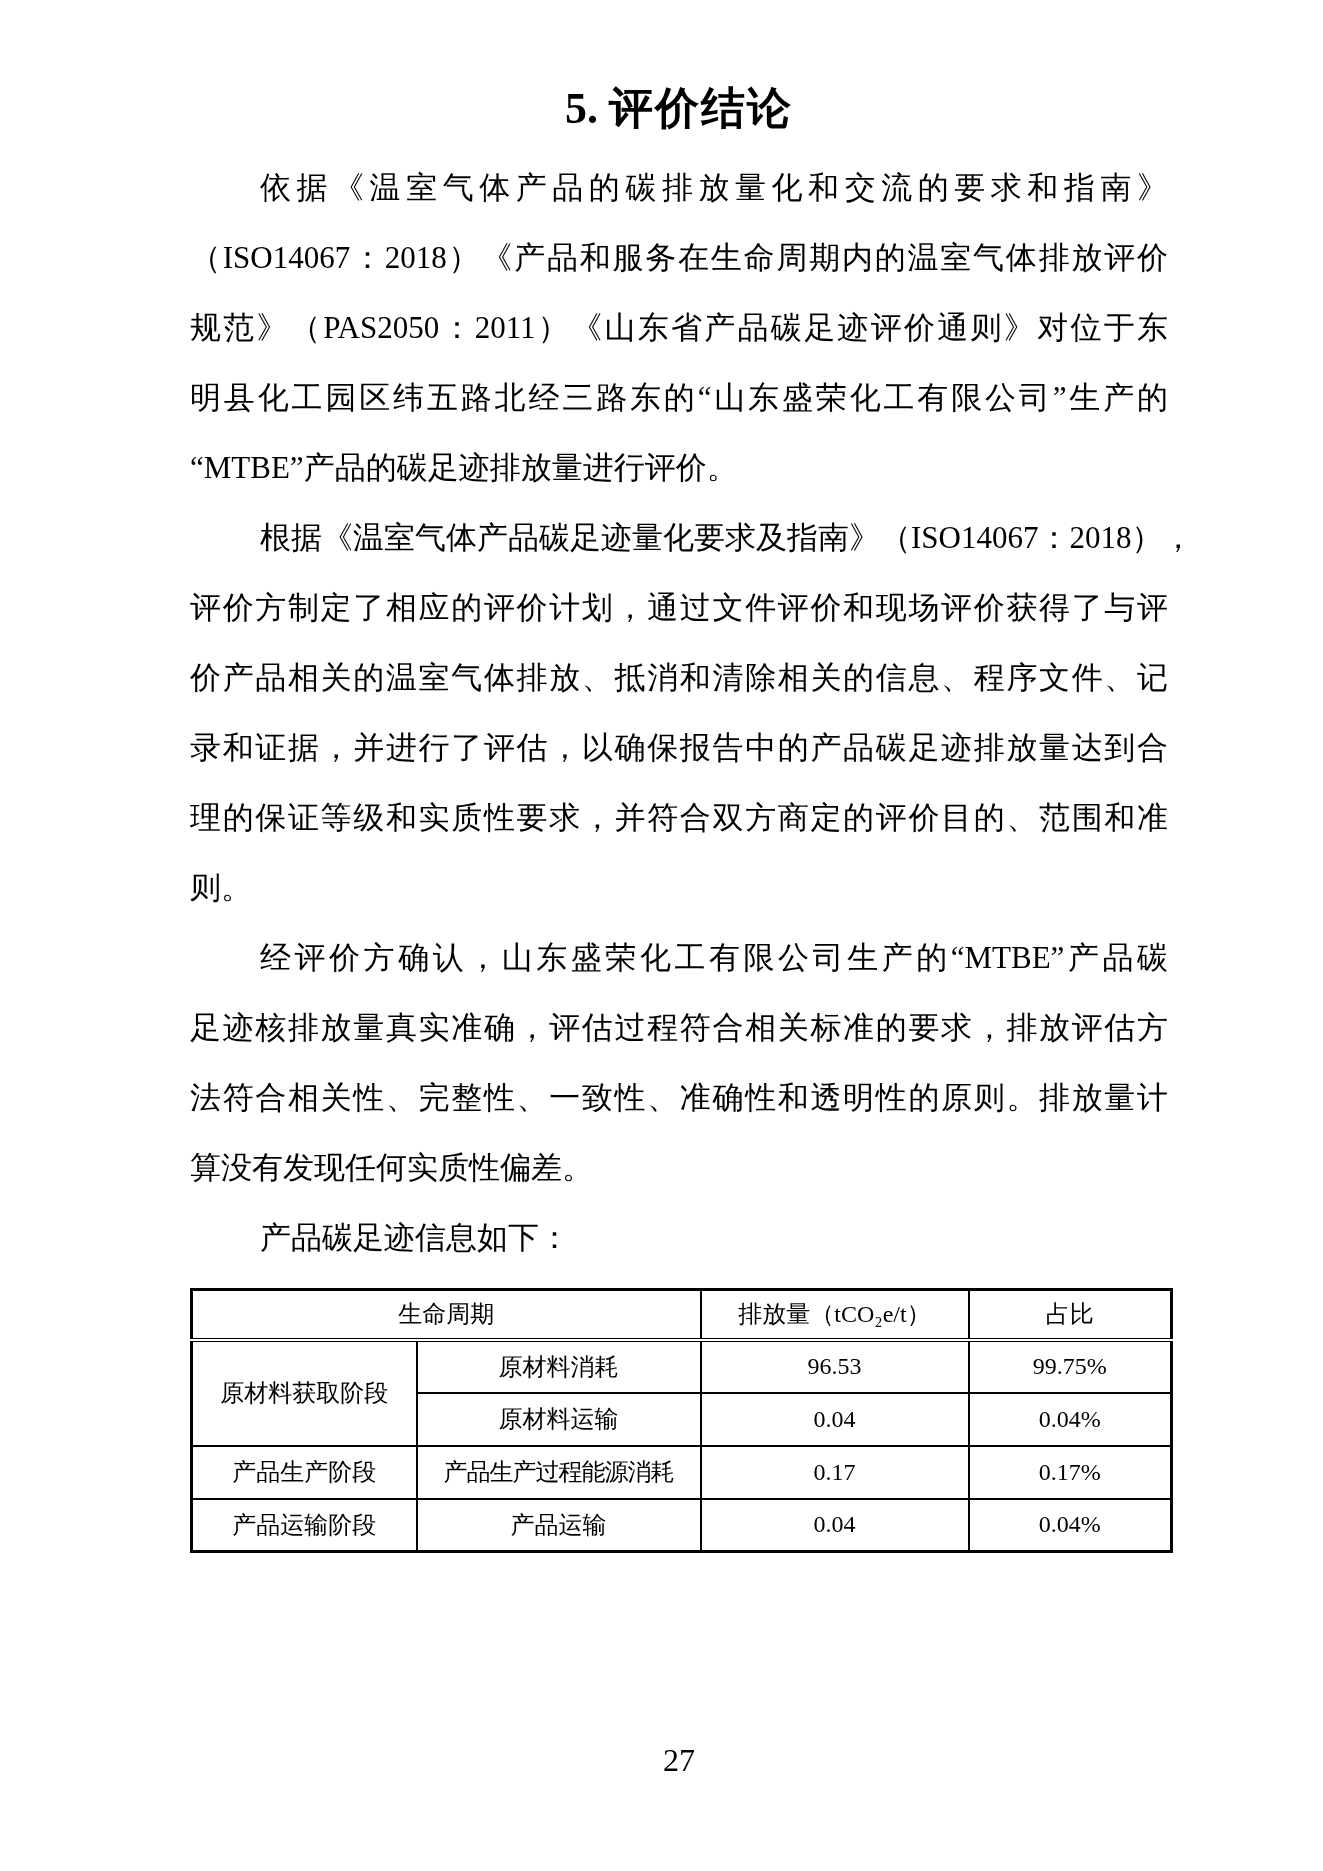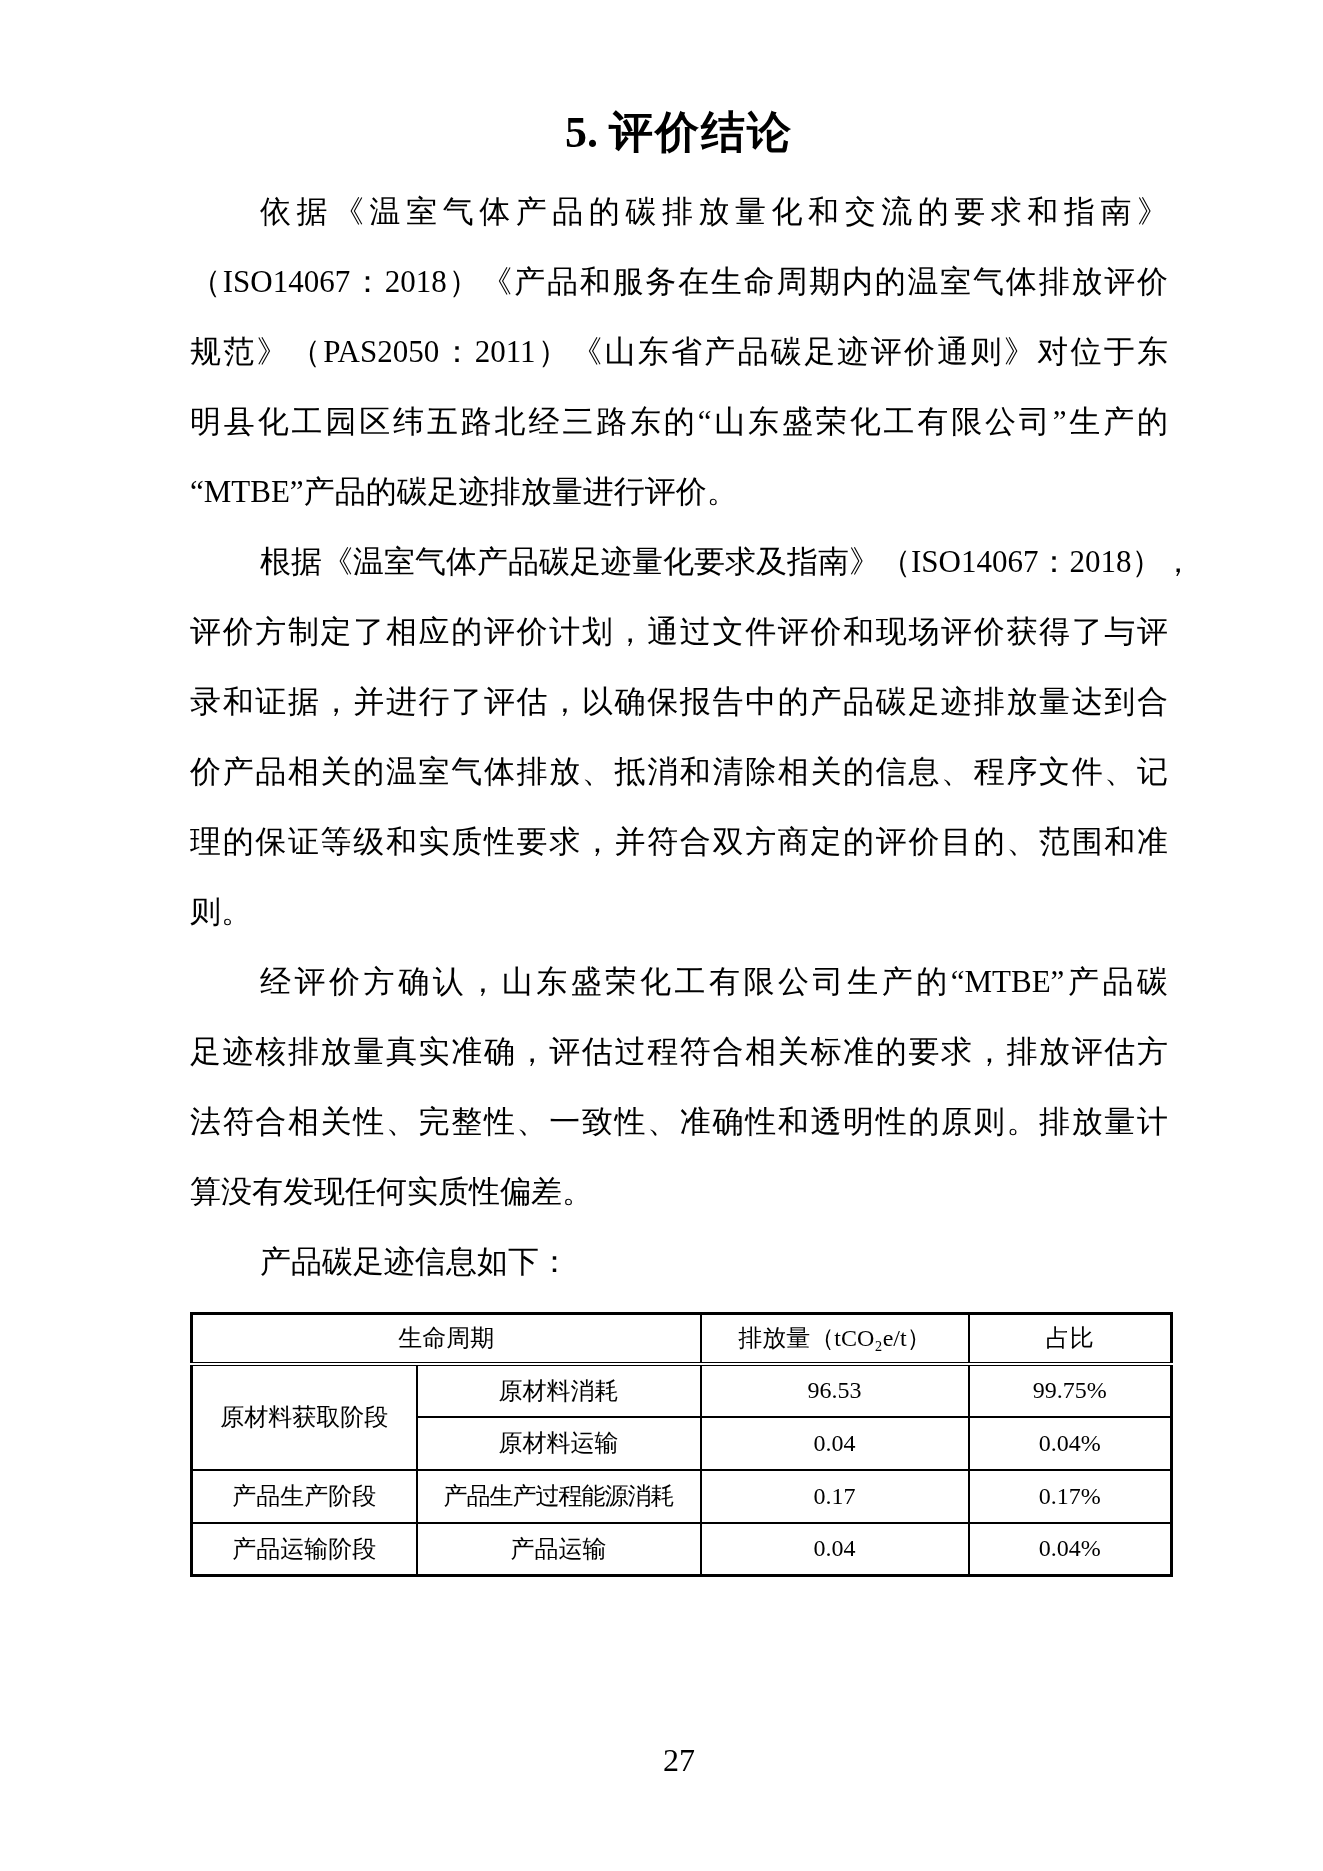--- a/index.html
+++ b/index.html
@@ -13,21 +13,21 @@
     color: #000;
   }
   .content {
     position: absolute;
     left: 190px;
     top: 0;
     width: 978px;
   }
   h1.doc-title {
     margin: 0;
-    padding-top: 100px;
+    padding-top: 76px;
     height: 63px;
     line-height: 63px;
     text-align: center;
     font-size: 44px;
     font-weight: bold;
   }
   .title-num  { font-family: "Liberation Serif", serif; font-weight: bold; }
   .title-text { font-family: "Liberation Sans", sans-serif; font-weight: bold; letter-spacing: 2px; }
   .body { margin-top: 14px; }
   .para { margin: 0; }
@@ -89,22 +89,22 @@
         <div class="line ind">依据《温室气体产品的碳排放量化和交流的要求和指南》</div>
         <div class="line">（ISO14067：2018）《产品和服务在生命周期内的温室气体排放评价</div>
         <div class="line">规范》（PAS2050：2011）《山东省产品碳足迹评价通则》对位于东</div>
         <div class="line">明县化工园区纬五路北经三路东的“山东盛荣化工有限公司”生产的</div>
         <div class="line flush">“MTBE”产品的碳足迹排放量进行评价。</div>
       </div>
 
       <div class="para">
         <div class="line ind">根据《温室气体产品碳足迹量化要求及指南》（ISO14067：2018），</div>
         <div class="line">评价方制定了相应的评价计划，通过文件评价和现场评价获得了与评</div>
+        <div class="line">价产品相关的温室气体排放、抵消和清除相关的信息、程序文件、记</div>
         <div class="line">录和证据，并进行了评估，以确保报告中的产品碳足迹排放量达到合</div>
-        <div class="line">价产品相关的温室气体排放、抵消和清除相关的信息、程序文件、记</div>
         <div class="line">理的保证等级和实质性要求，并符合双方商定的评价目的、范围和准</div>
         <div class="line flush">则。</div>
       </div>
 
       <div class="para">
         <div class="line ind">经评价方确认，山东盛荣化工有限公司生产的“MTBE”产品碳</div>
         <div class="line">足迹核排放量真实准确，评估过程符合相关标准的要求，排放评估方</div>
         <div class="line">法符合相关性、完整性、一致性、准确性和透明性的原则。排放量计</div>
         <div class="line flush">算没有发现任何实质性偏差。</div>
       </div>

